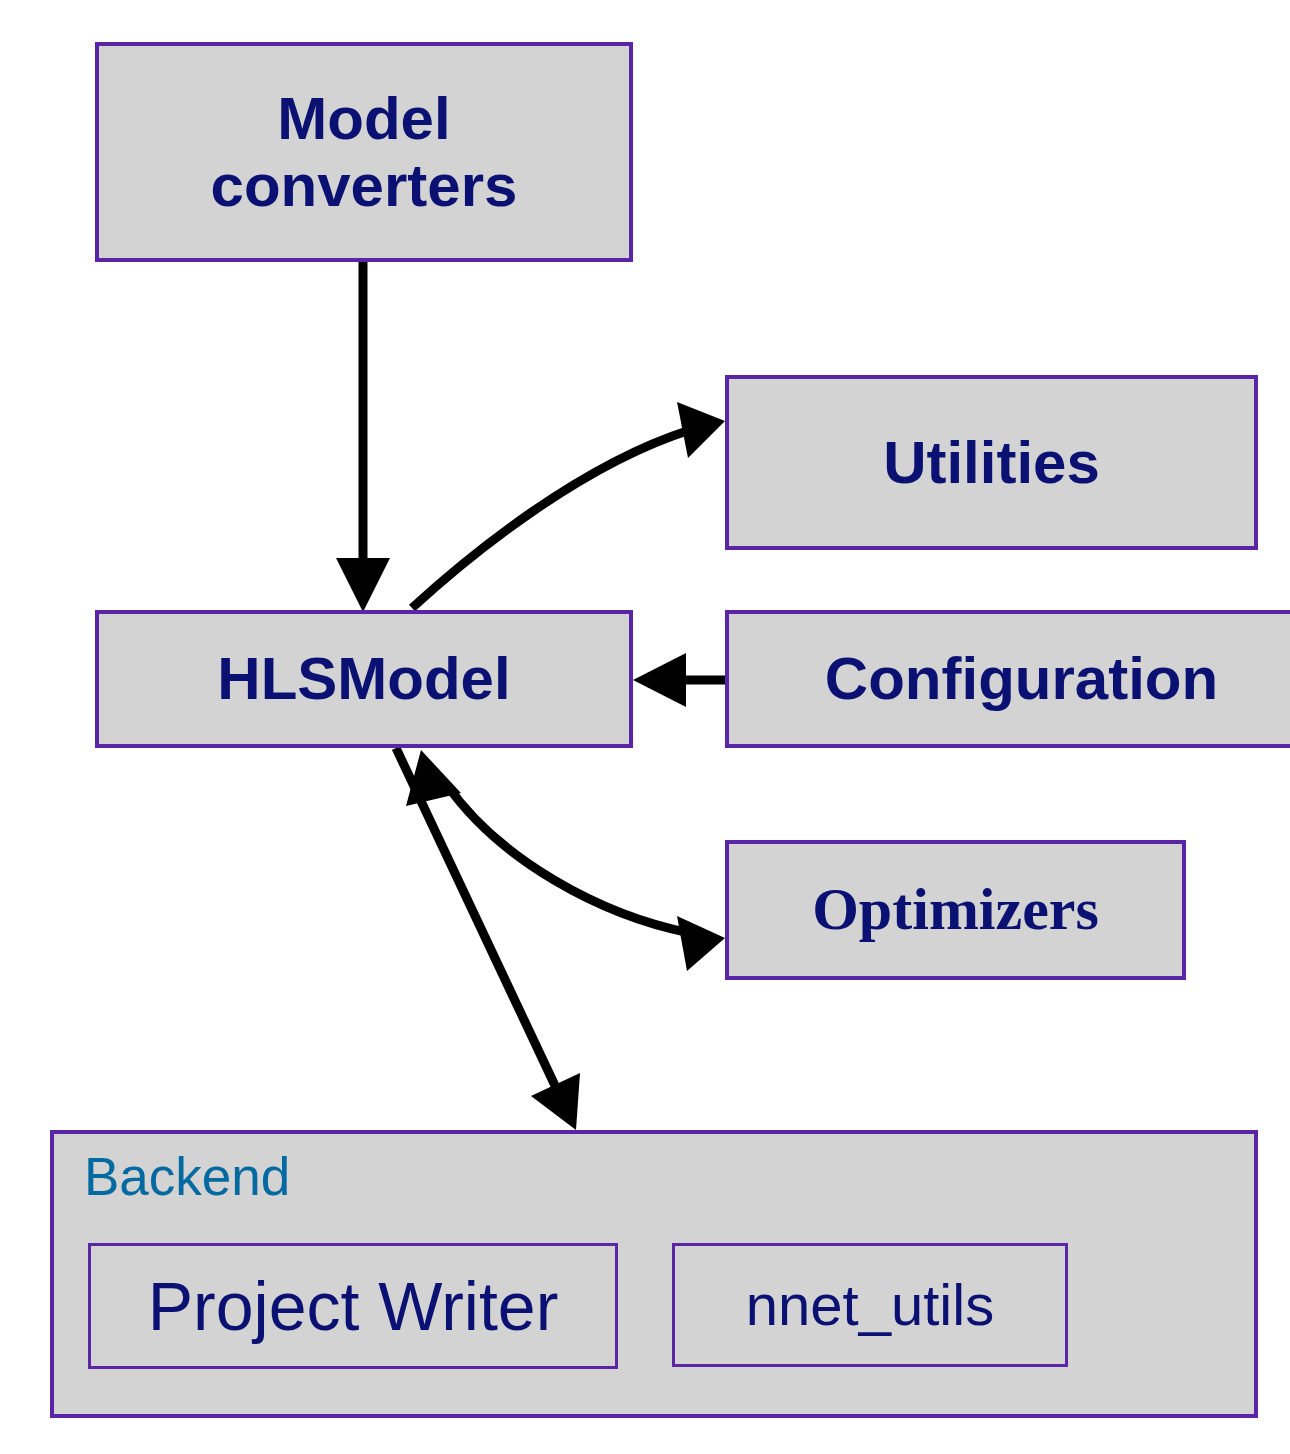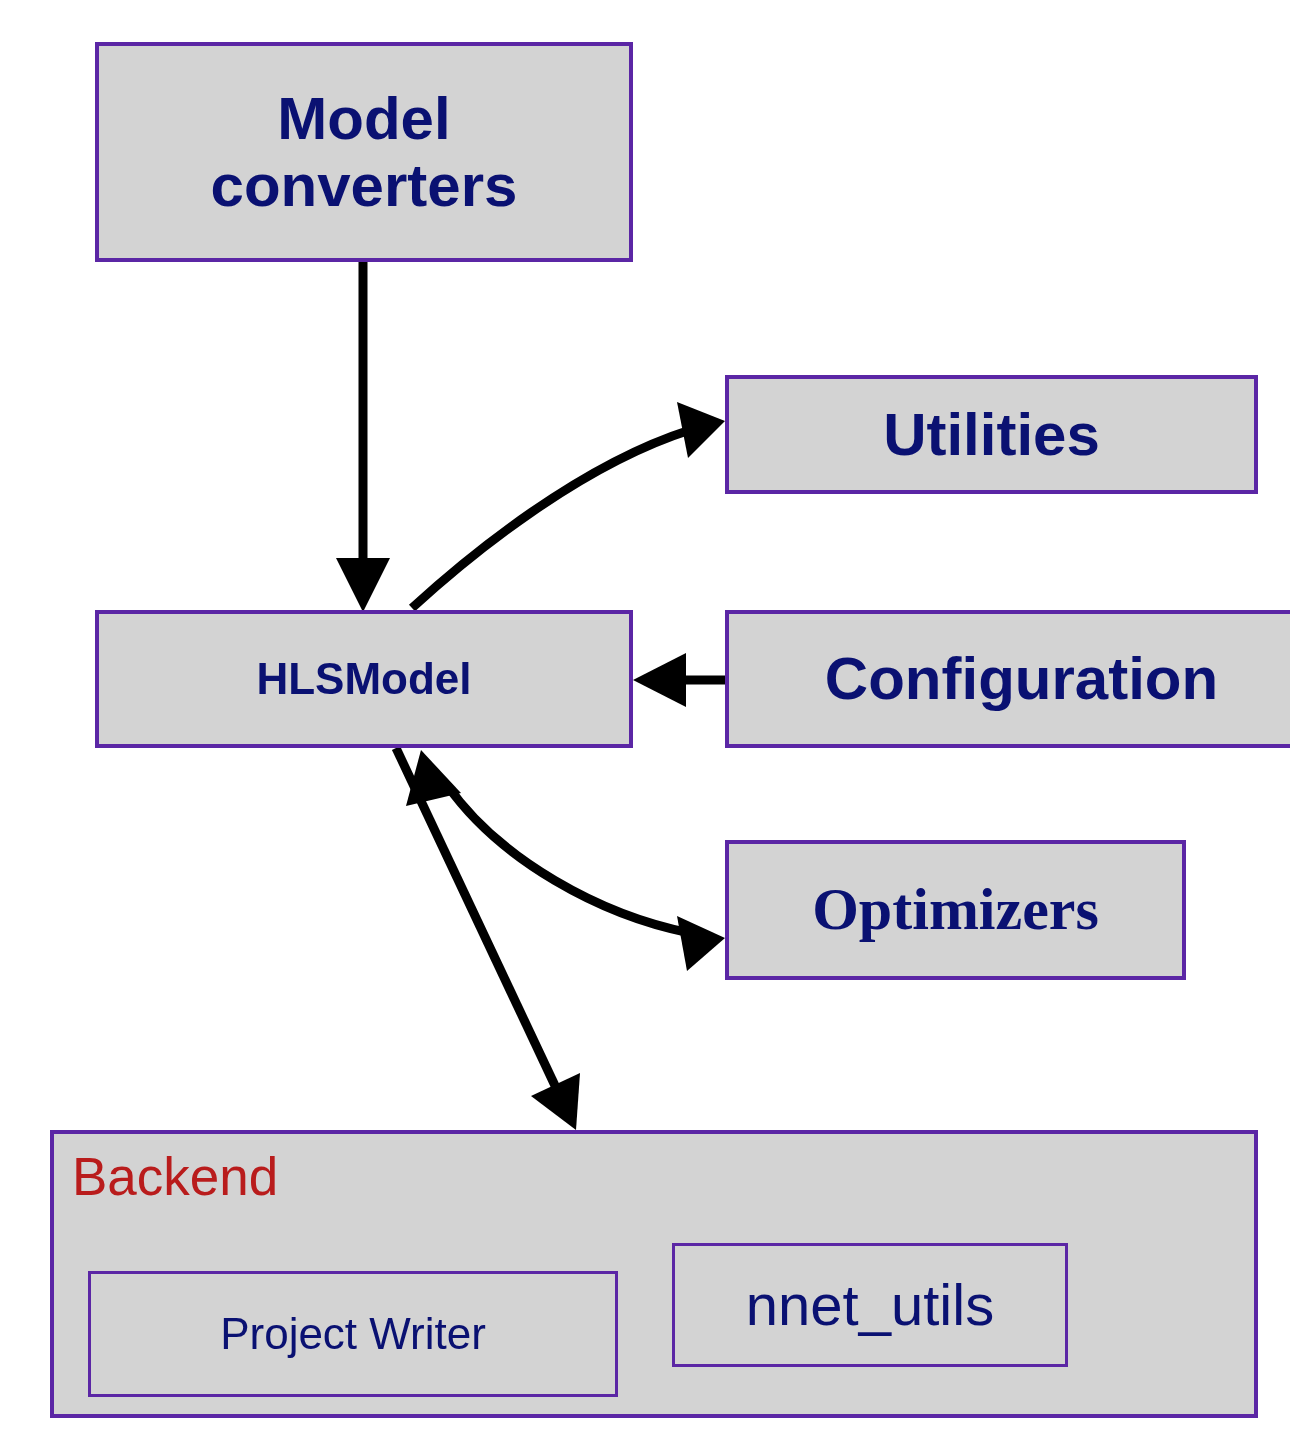--- a/index.html
+++ b/index.html
@@ -36,56 +36,55 @@
   }
   .bold-node .label {
     font-weight: bold;
   }
   
   #node-model-converters {
     left: 95px;  top: 42px;   width: 538px; height: 220px;
     font-size: 60px;
   }
   #node-utilities {
-    left: 725px; top: 375px;  width: 533px; height: 119px;
+    left: 725px; top: 375px;  width: 533px; height: 175px;
     font-size: 60px;
   }
   #node-hlsmodel {
     left: 95px;  top: 610px;  width: 538px; height: 138px;
-    font-size: 44px;
+    font-size: 60px;
   }
   #node-configuration {
     left: 725px; top: 610px;  width: 593px; height: 138px;
     font-size: 60px;
   }
   #node-optimizers {
     left: 725px; top: 840px;  width: 461px; height: 140px;
     font-size: 60px;
     font-family: Liberation Serif, serif;
   }
   #node-backend {
     left: 50px;  top: 1130px; width: 1208px; height: 288px;
     display: block;
     border-width: 4px;
   }
   #backend-title {
     position: absolute;
-    left: 18px;
+    left: 30px;
     top: 14px;
     font-size: 53px;
-    color: #b91c1c;
+    color: #0369a1;
     line-height: 1.1;
     text-align: left;
     white-space: nowrap;
   }
   #node-project-writer {
     left: 88px;  top: 1243px; width: 530px; height: 126px;
-    font-size: 44px;
+    font-size: 68px;
     border-width: 3px;
-    margin-top: 28px;
   }
   #node-nnet-utils {
     left: 672px; top: 1243px; width: 396px; height: 124px;
     font-size: 58px;
     border-width: 3px;
   }
   #edges {
     position: absolute;
     left: 0; top: 0;
     width: 1290px;

